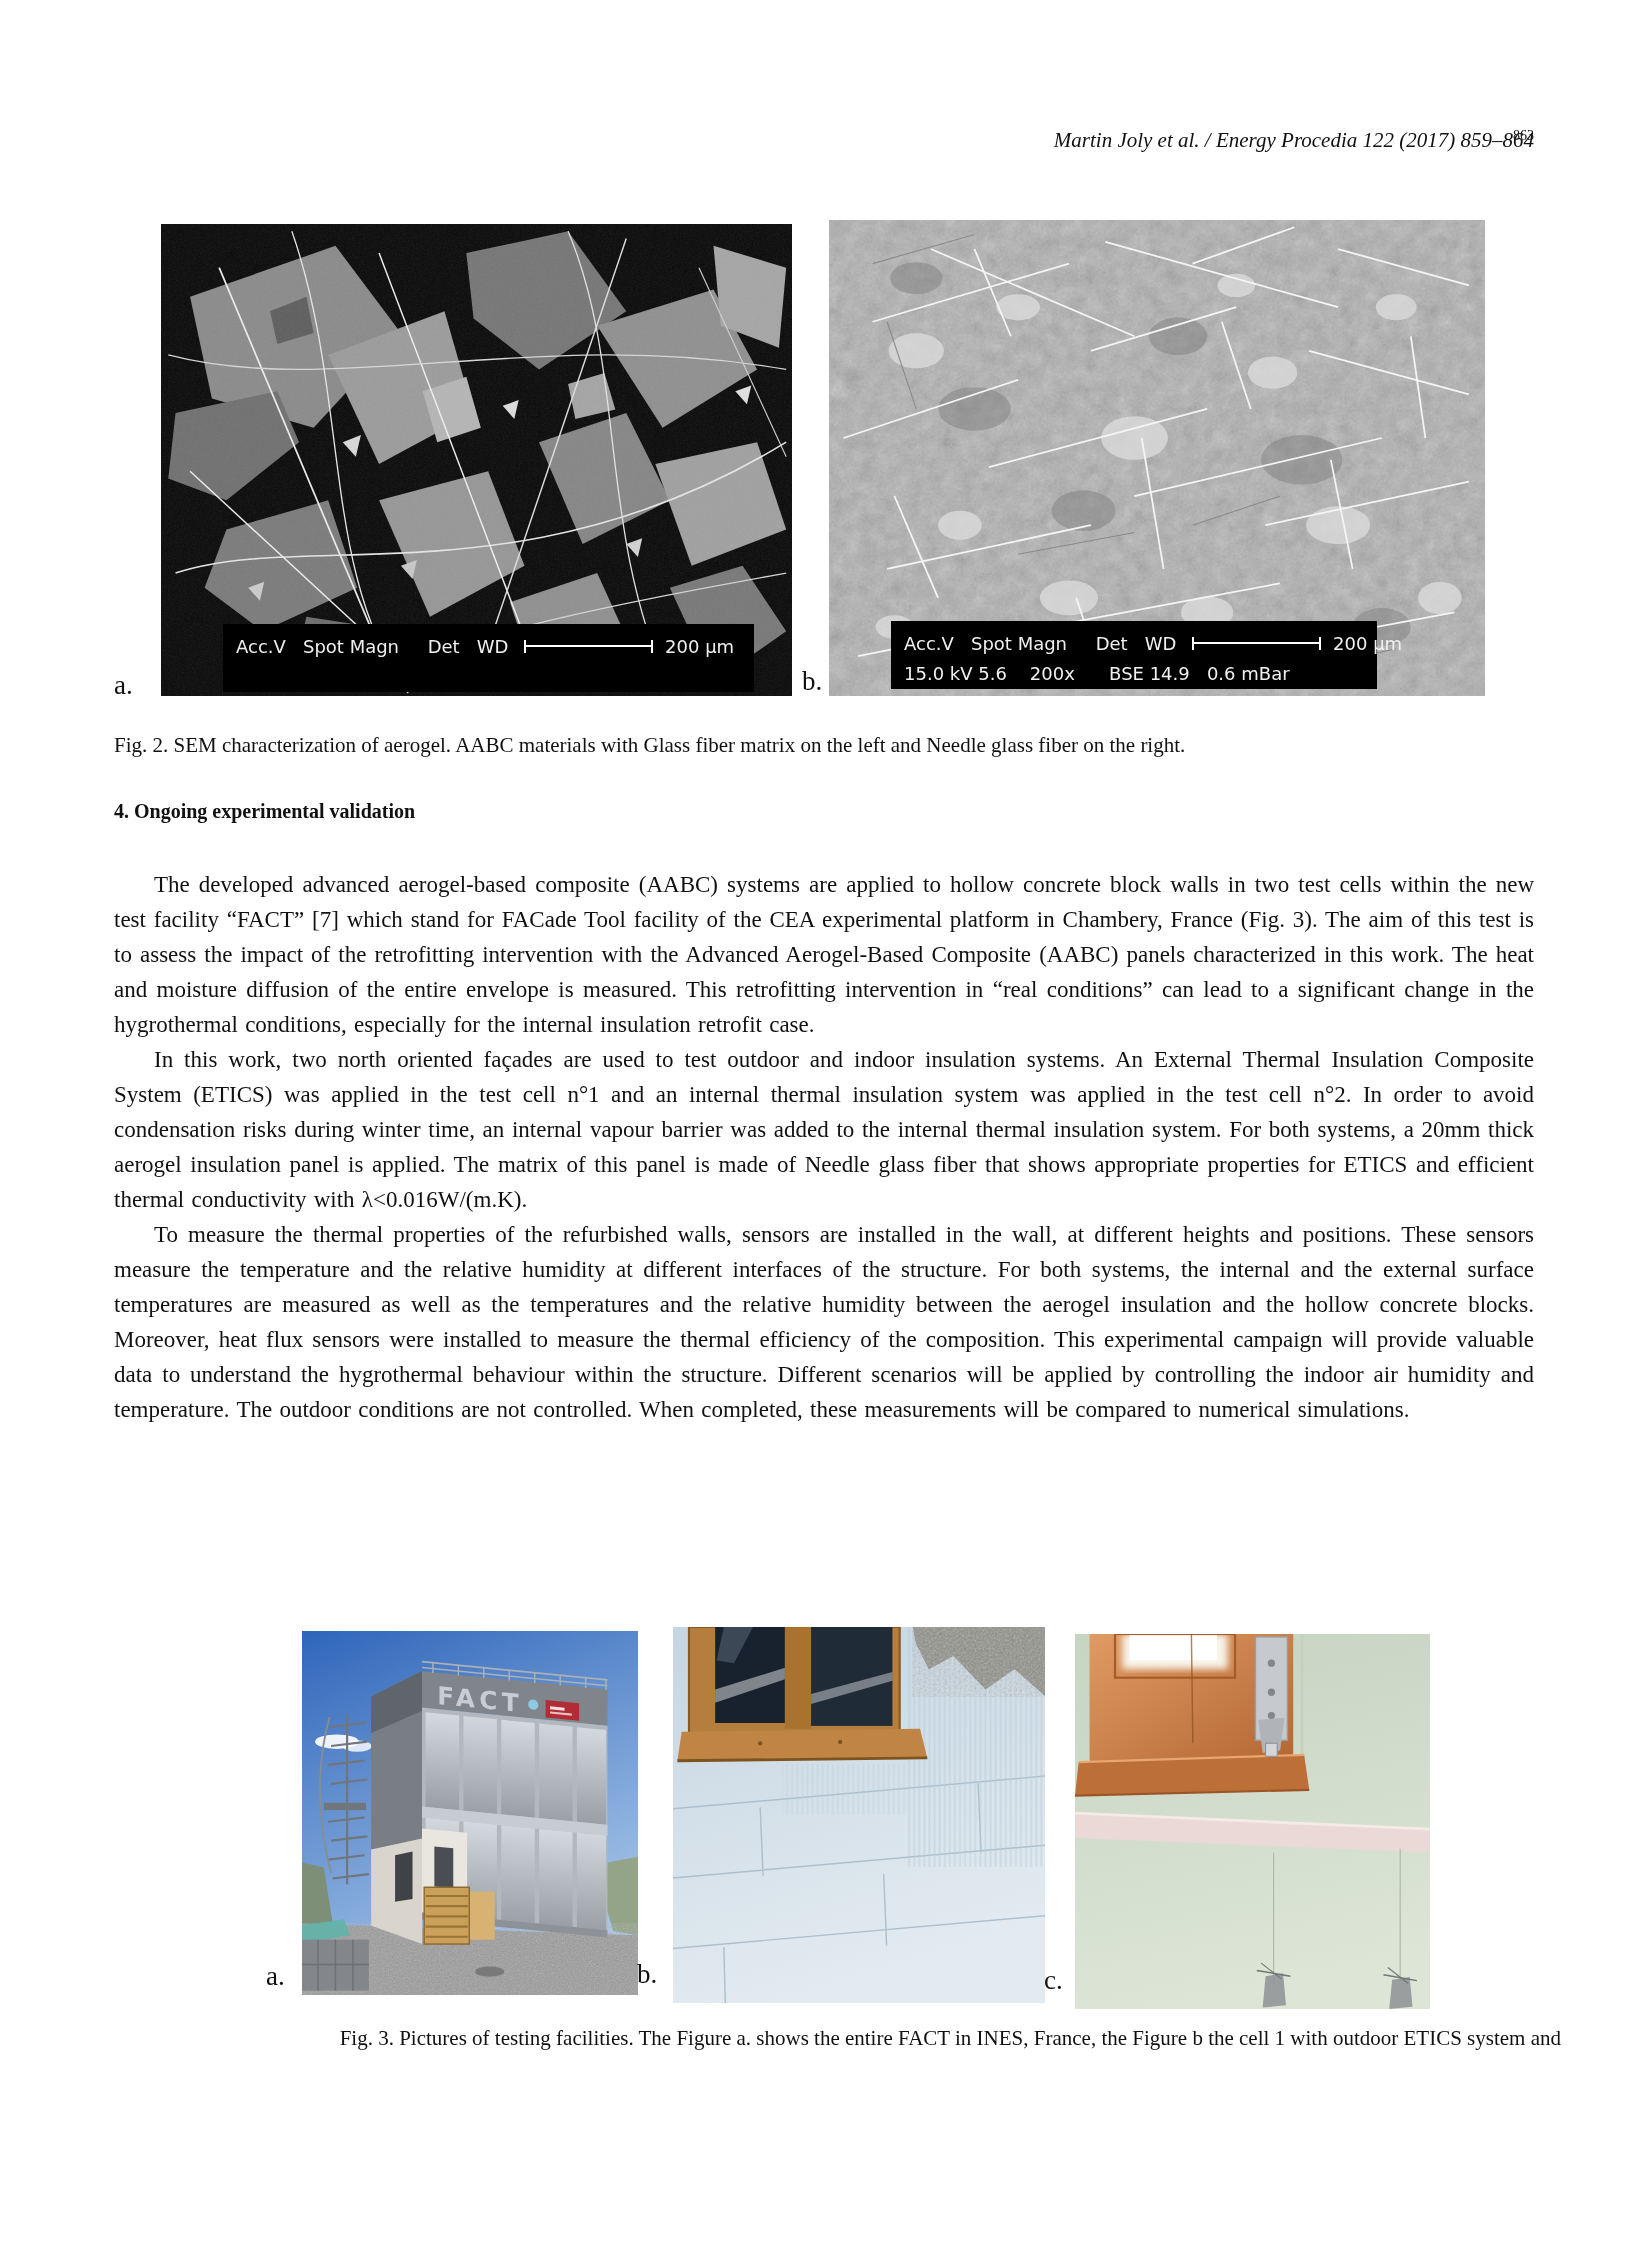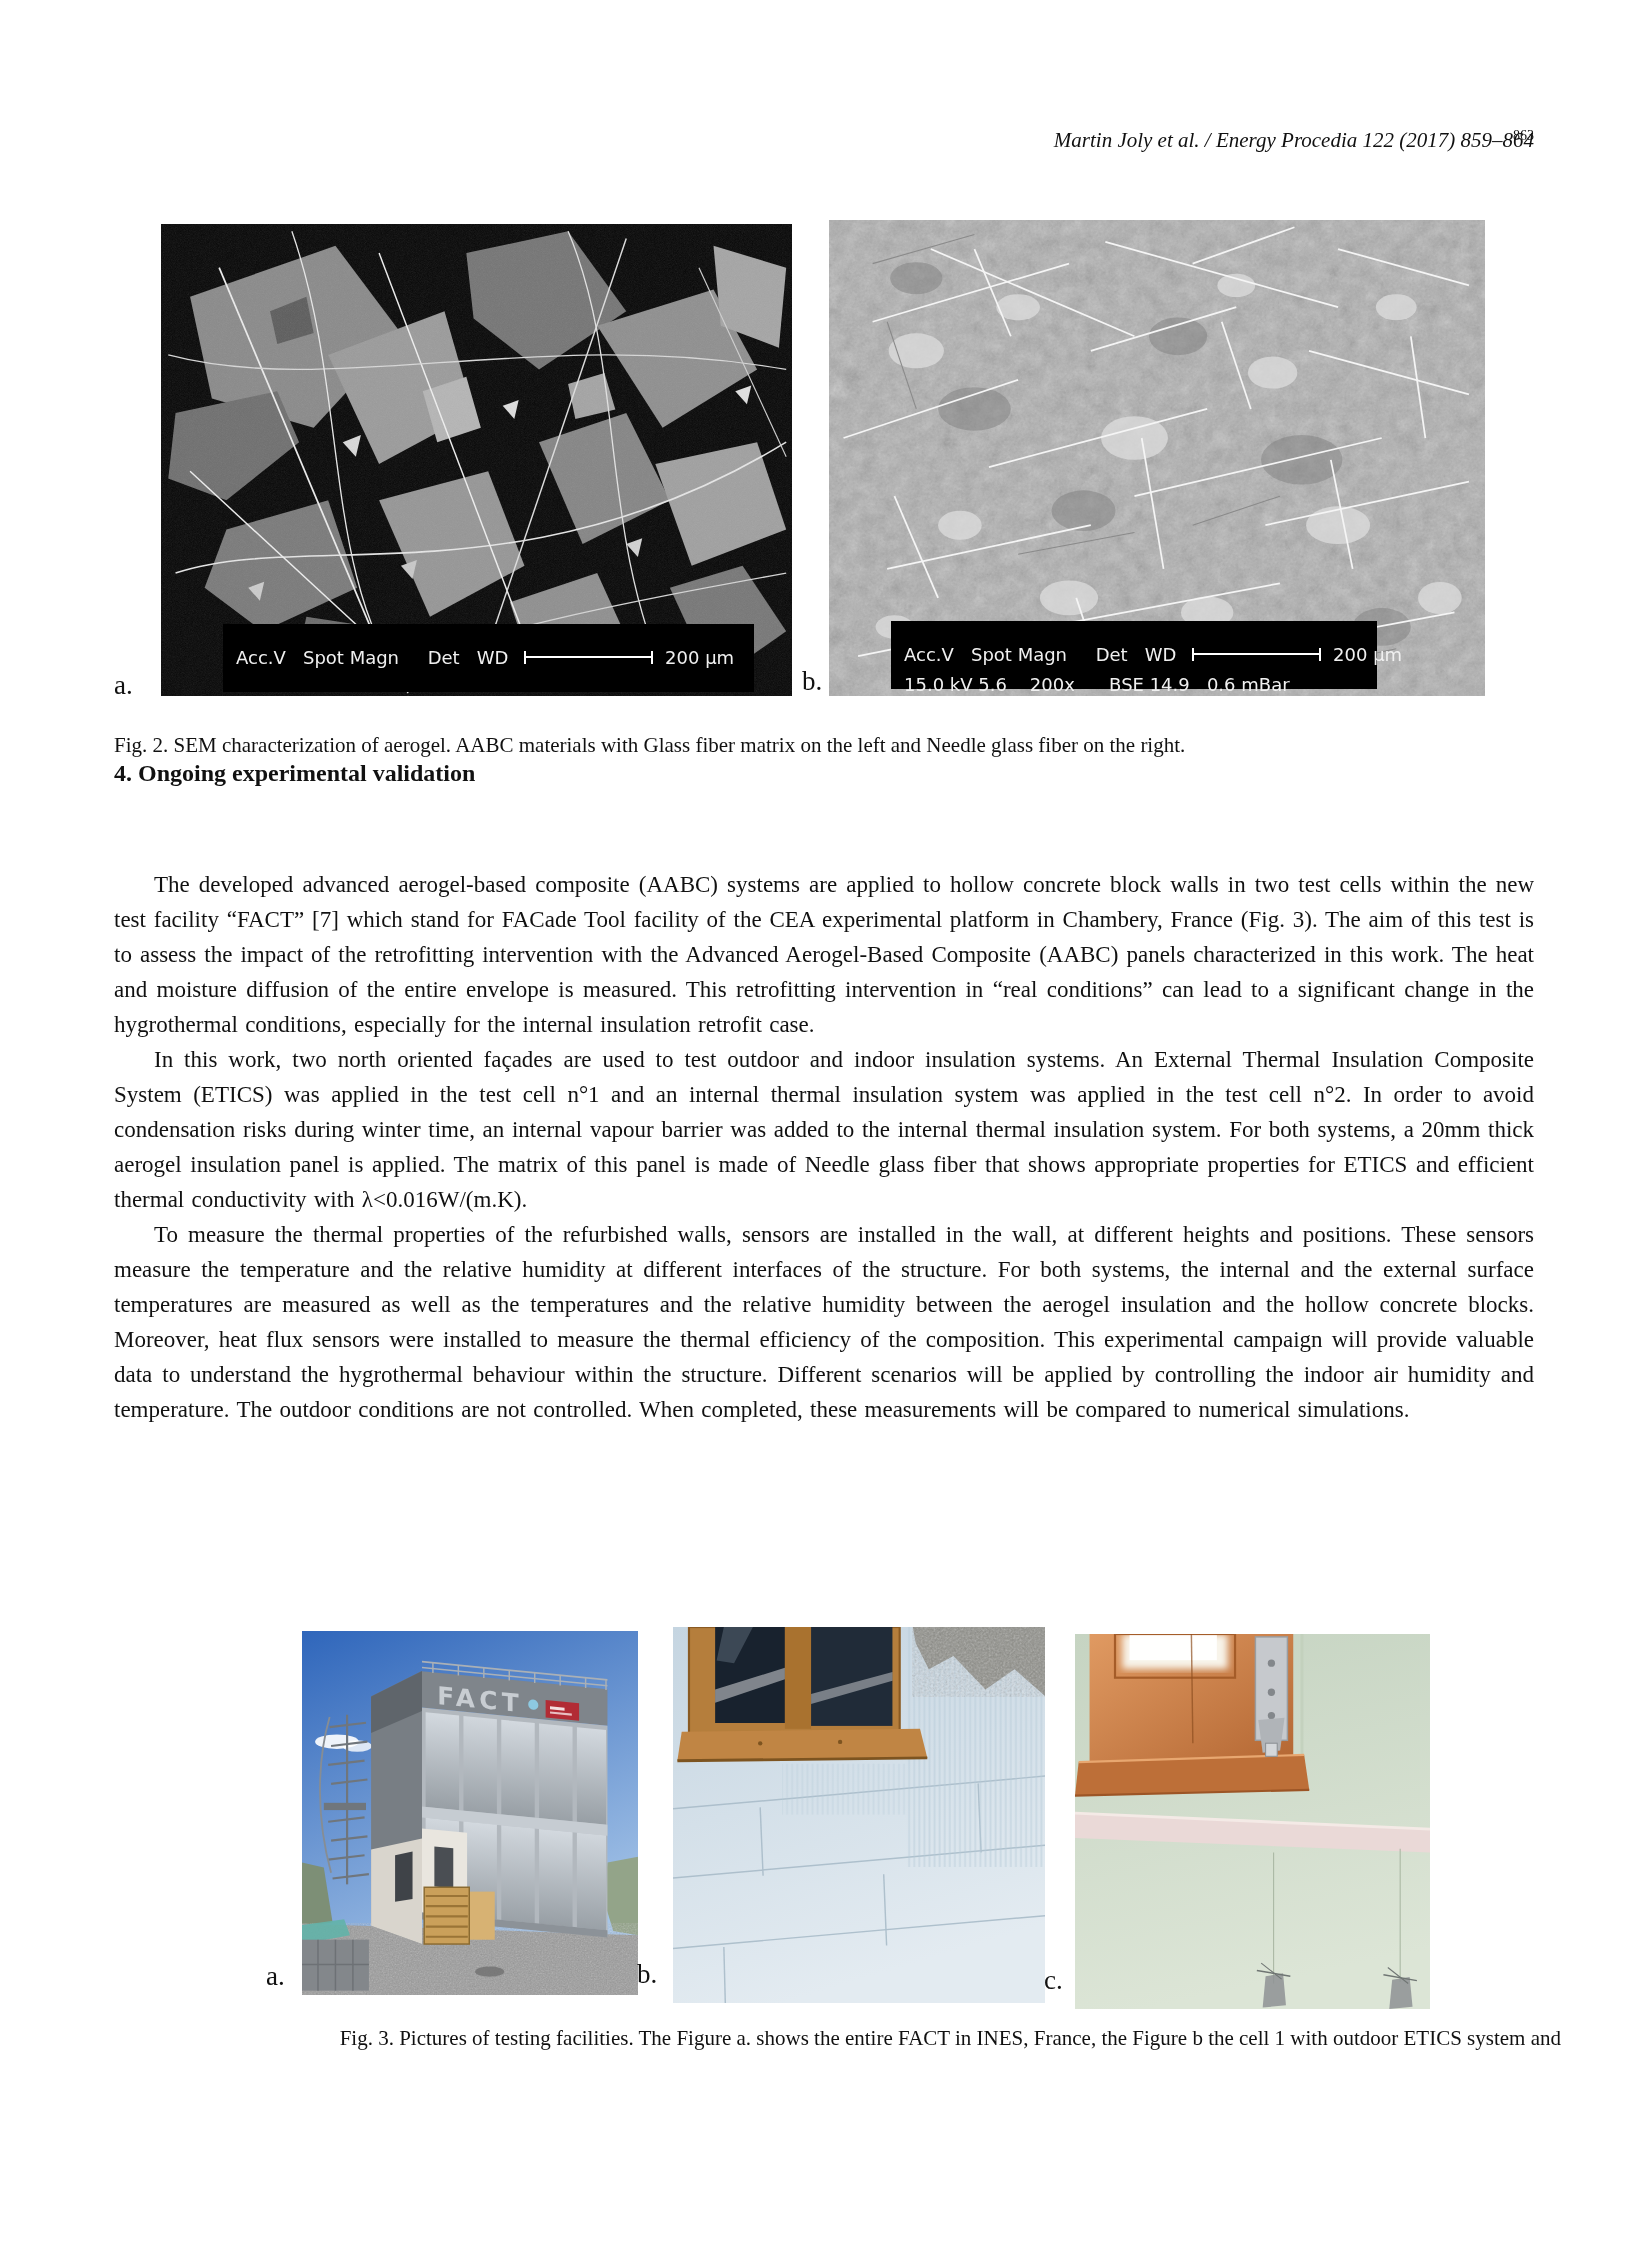--- a/index.html
+++ b/index.html
@@ -16,32 +16,32 @@
   .fig2-img-a{position:absolute;left:161px;top:224px;width:631px;height:472px;}
   .fig2-img-b{position:absolute;left:829px;top:220px;width:656px;height:476px;}
   .fig2-img-a svg,.fig2-img-b svg,.photo svg{position:absolute;inset:0;width:100%;height:100%;display:block;}
   .fig-label{position:absolute;font-size:27px;color:#111;}
   .lab-f2a{left:114px;top:670px;}
   .lab-f2b{left:802px;top:666px;}
   .lab-f3a{left:266px;top:1961px;}
   .lab-f3b{left:637px;top:1959px;}
   .lab-f3c{left:1044px;top:1965px;}
 
-  .sem-bar{position:absolute;background:#000;box-sizing:border-box;padding:19px 13px;}
+  .sem-bar{position:absolute;background:#000;box-sizing:border-box;padding:8px 13px;}
   .sem-bar-a{left:62px;bottom:4.4px;width:531px;height:68px;}
   .sem-bar-b{left:62px;bottom:7.3px;width:486px;height:68px;}
   .sem-row{display:flex;align-items:center;height:30px;color:#f0f0f0;
            font-family:"DejaVu Sans",sans-serif;font-size:18px;white-space:pre;}
   .scalebar{width:125px;height:13px;border-left:2.2px solid #fff;border-right:2.2px solid #fff;
             position:relative;margin:0 11.6px 0 16px;flex:0 0 auto;}
   .scalebar::after{content:"";position:absolute;left:0;right:0;top:5.1px;height:2.2px;background:#fff;}
 
   .fig2-caption{position:absolute;left:114px;top:733px;width:1420px;text-align:left;font-size:21px;}
 
-  .section-heading{position:absolute;left:114px;top:760px;font-size:24px;font-weight:bold;}
+  .section-heading{position:absolute;left:114px;top:800px;font-size:20px;font-weight:bold;}
 
   .article{position:absolute;left:114px;top:867px;width:1420px;
            font-size:23px;line-height:35px;text-align:justify;}
   .article p{margin:0;text-indent:40px;word-spacing:1.5px;}
 
   
   .photo{position:absolute;}
   .photo-a{left:302px;top:1631px;width:336px;height:364px;}
   .photo-b{left:673px;top:1627px;width:372px;height:376px;}
   .photo-c{left:1075px;top:1634px;width:355px;height:375px;}

